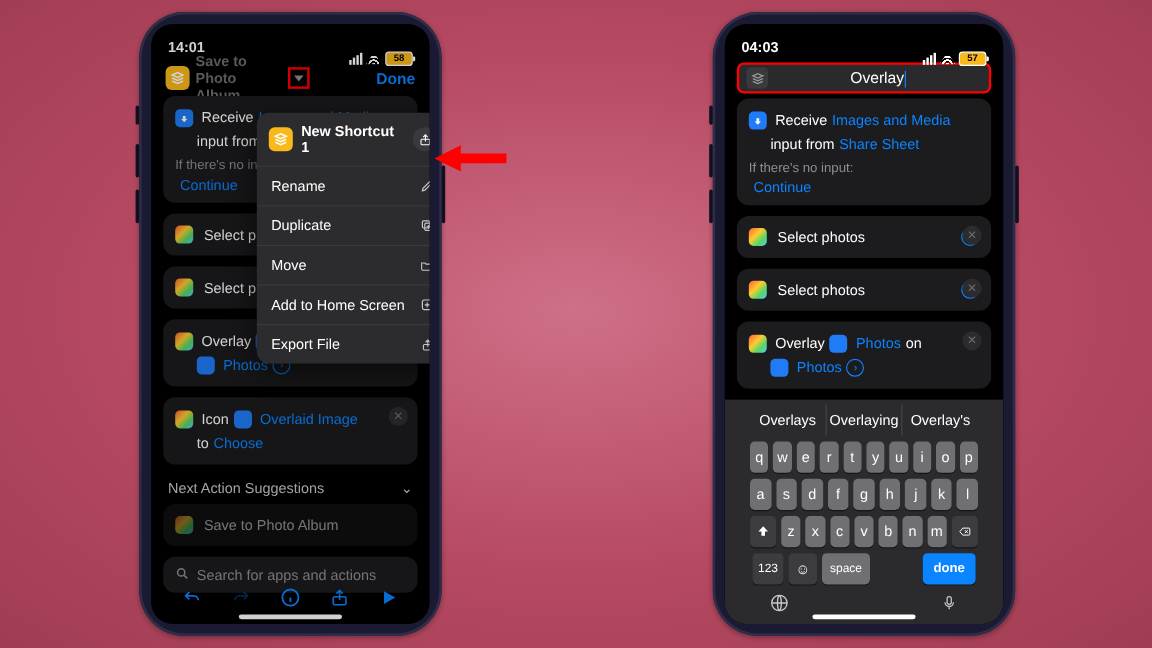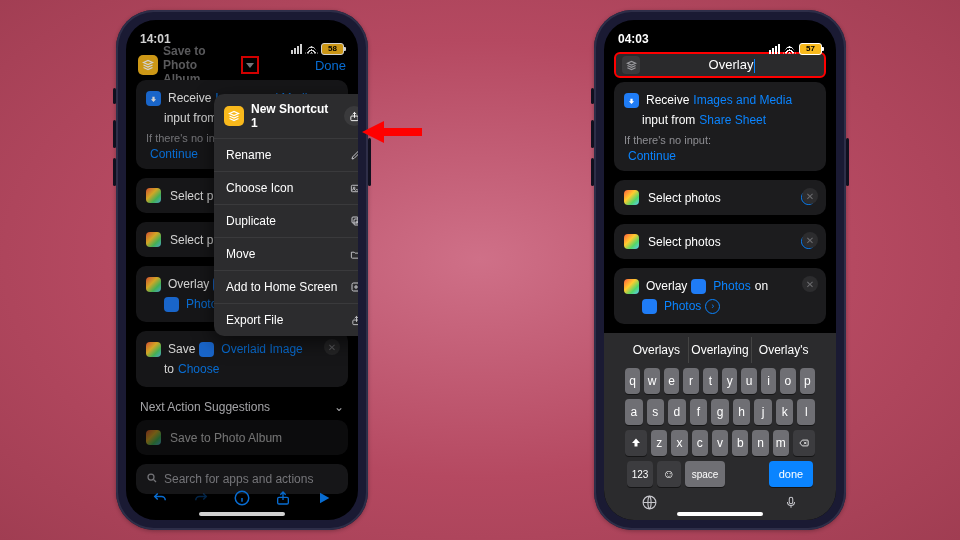--- a/index.html
+++ b/index.html
@@ -50,21 +50,21 @@
   }
   .side-btn.vol1 { left: -3px; top: 110px; width: 3px; height: 28px; }
   .side-btn.vol2 { left: -3px; top: 148px; width: 3px; height: 28px; }
   .side-btn.mute { left: -3px; top: 78px;  width: 3px; height: 16px; }
   .side-btn.pwr  { right: -3px; top: 128px; width: 3px; height: 48px; }
 
   .screen {
     position: absolute;
     inset: 10px;
     background: var(--screen-bg);
-    border-radius: 30px;
+    border-radius: 18px;
     overflow: hidden;
   }
   .notch {
     position: absolute;
     top: 0; left: 50%; transform: translateX(-50%);
     width: 104px; height: 20px;
     background: #000;
     border-bottom-left-radius: 14px;
     border-bottom-right-radius: 14px;
     z-index: 50;
@@ -109,21 +109,21 @@
     background: var(--gold);
     display:flex; align-items:center; justify-content:center;
   }
   .sq-icon svg { width: 12px; height: 12px; }
   .grey-title { color: #6d6d70; font-size: 12px; font-weight: 600; flex:1; }
   .chev-box {
     width: 18px; height: 18px; border: 2px solid var(--hl);
     display:flex; align-items:center; justify-content:center;
   }
   .chev-down { width:0;height:0;border-left:4px solid transparent;border-right:4px solid transparent;border-top:5px solid #8e8e93;}
-  .done { color: var(--blue); font-size: 13px; font-weight: 400; margin-left: 40px; }
+  .done { color: var(--blue); font-size: 13px; font-weight: 700; margin-left: 40px; }
 
   
   .title-field {
     margin: 2px 10px 0; height: 26px;
     display:flex; align-items:center; gap:6px;
     background: #2a2a2c; border-radius: 6px;
     border: 2px solid var(--hl);
     padding: 0 6px;
   }
   .title-field .grey-dot {
@@ -331,21 +331,21 @@
             <span class="pill-ic blue"></span>
             <span class="val">Photos</span>
             <span class="arrow-ic">›</span>
           </div>
         </div>
 
         <div class="card">
           <span class="close-dot">✕</span>
           <div class="row">
             <span class="pill-ic rainbow"></span>
-            <span class="lbl">Save</span>
+            <span class="lbl">Icon</span>
             <span class="pill-ic blue"></span>
             <span class="val">Overlaid Image</span>
           </div>
           <div class="row" style="margin-left:18px">
             <span class="lbl">to</span>
             <span class="val">Choose</span>
           </div>
         </div>
 
         <div class="suggestion-hdr">
@@ -415,30 +415,20 @@
                 <path d="M12 3v12M8 7l4-4 4 4"></path>
                 <rect x="4" y="11" width="16" height="10" rx="2"></rect>
               </svg>
           </span>
         </div>
         <div class="menu-item">
           <span>Rename</span>
           <span class="mi-ic">
               <svg width="12" height="12" viewBox="0 0 24 24" fill="none" stroke="#c7c7cc" stroke-width="2">
                 <path d="M4 20l4-1L20 7l-3-3L5 16l-1 4z"></path>
-              </svg>
-            </span>
-        </div>
-        <div class="menu-item">
-          <span>Choose Icon</span>
-          <span class="mi-ic">
-              <svg width="13" height="11" viewBox="0 0 24 24" fill="none" stroke="#c7c7cc" stroke-width="2">
-                <rect x="3" y="5" width="18" height="14" rx="2"></rect>
-                <circle cx="9" cy="11" r="2"></circle>
-                <path d="M3 17l5-4 4 3 3-2 6 5"></path>
               </svg>
             </span>
         </div>
         <div class="menu-item">
           <span>Duplicate</span>
           <span class="mi-ic">
               <svg width="12" height="12" viewBox="0 0 24 24" fill="none" stroke="#c7c7cc" stroke-width="2">
                 <rect x="8" y="8" width="12" height="12" rx="2"></rect>
                 <rect x="4" y="4" width="12" height="12" rx="2"></rect>
                 <path d="M14 11v6M11 14h6"></path>

